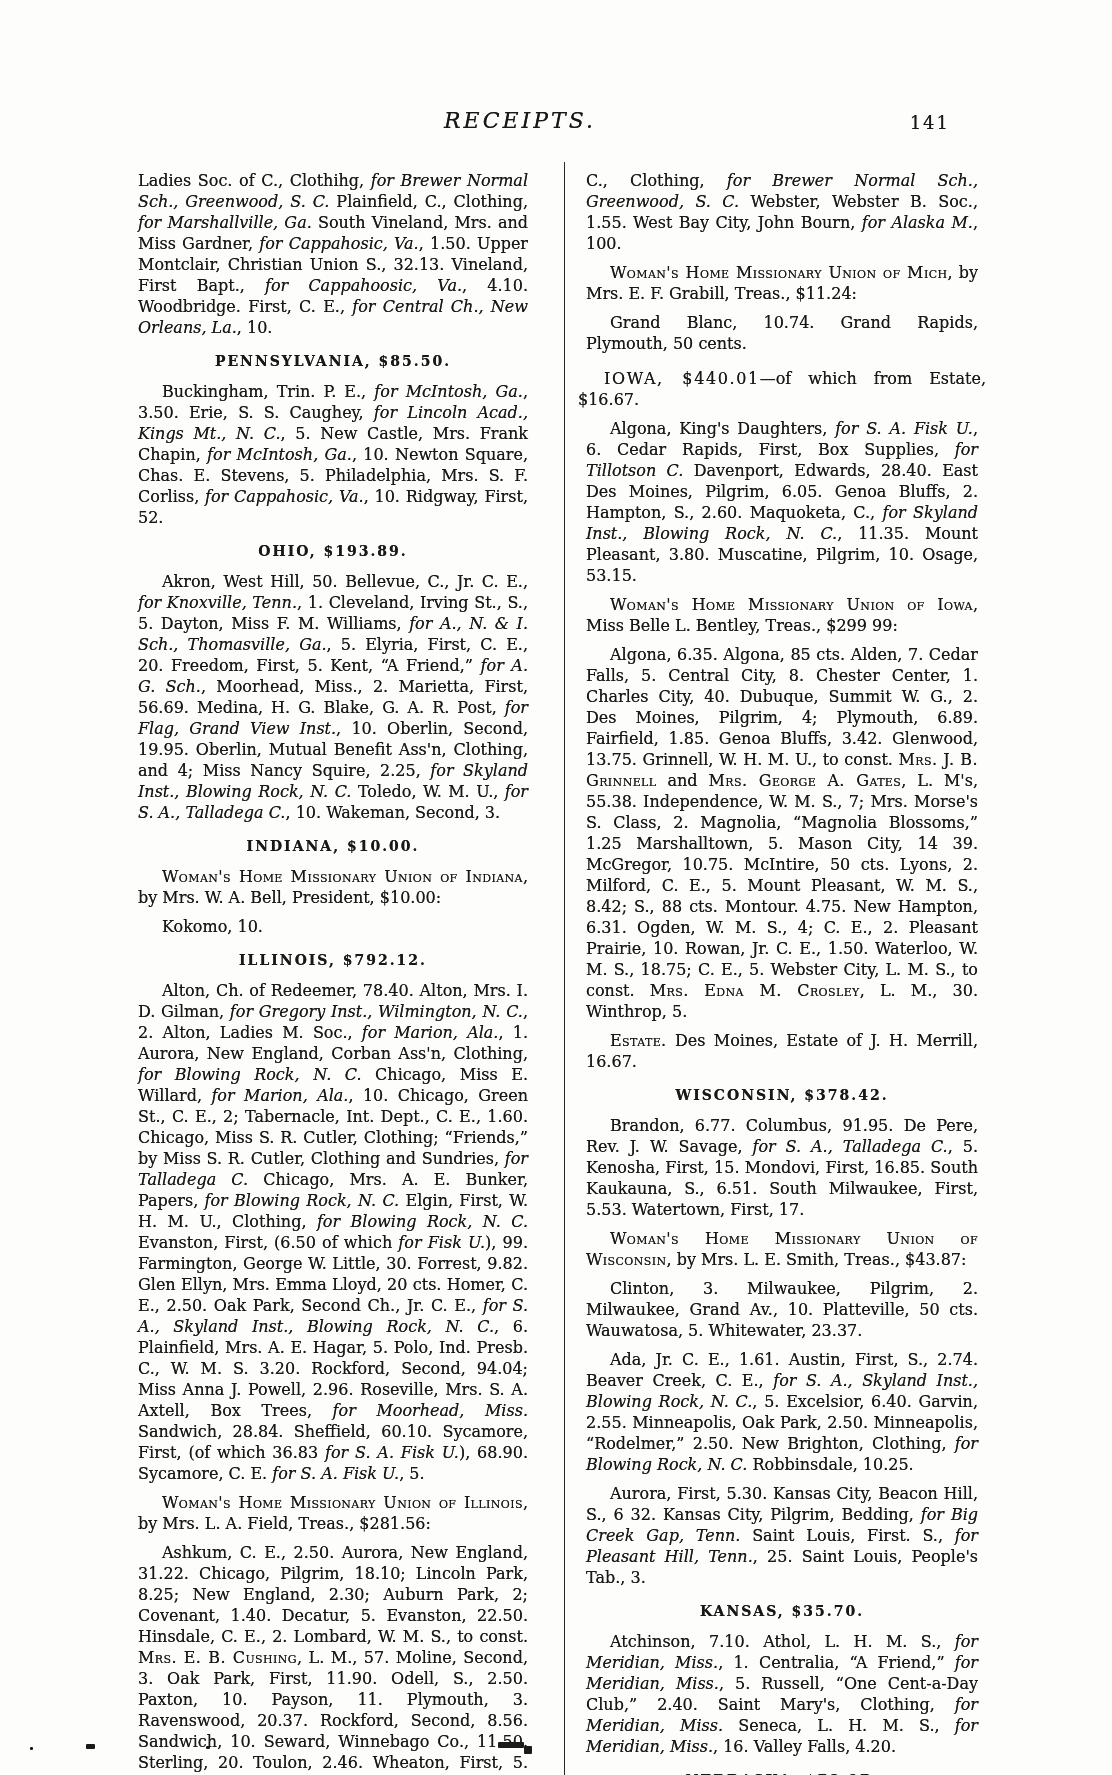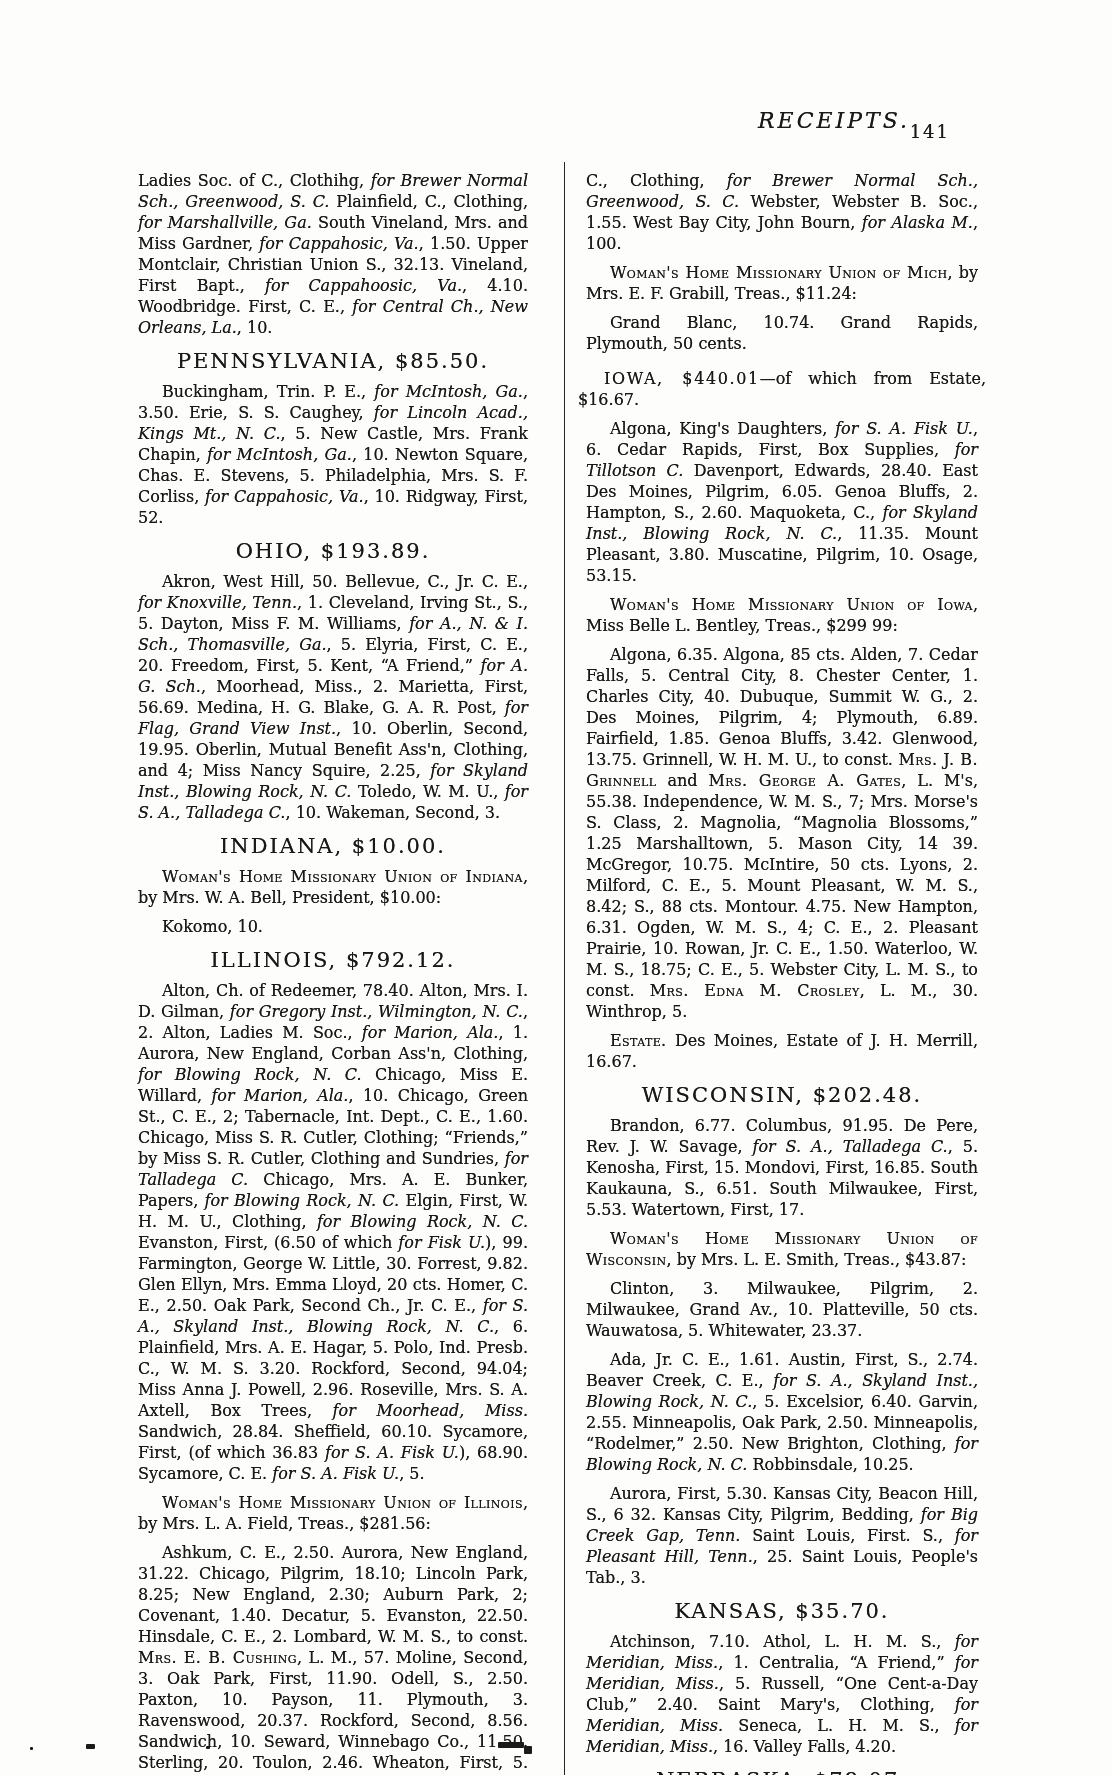--- a/index.html
+++ b/index.html
@@ -9,42 +9,42 @@
     background:#fdfdfb;
     font-family:"DejaVu Serif","Liberation Serif",serif;
     color:#191817;
     text-shadow:0 0 .35px rgba(20,18,16,.75);
     overflow:hidden;
   }
   .running-head{
     position:absolute;top:108px;left:130px;width:856px;height:30px;
   }
   .page-title{
-    position:absolute;left:0;width:780px;text-align:right;
+    position:absolute;left:0;width:780px;text-align:center;
     font-style:italic;font-size:22px;letter-spacing:3px;
   }
   .page-number{
-    position:absolute;right:36px;top:13px;font-size:18px;letter-spacing:2px;
+    position:absolute;right:36px;top:4px;font-size:18px;letter-spacing:2px;
   }
   .columns{
     position:absolute;top:162px;left:130px;width:856px;
     display:flex;align-items:stretch;
   }
   .col{font-size:16px;line-height:21px;text-align:justify;}
   .col-left{width:406px;}
   .col-right{width:408px;}
   .rule{
     width:1px;background:#2a2826;margin-left:28px;margin-right:13px;
     min-height:1495px;
   }
   .para{margin:8px;text-indent:24px;}
   .para.cont{text-indent:0;}
   .para.space-before{margin-top:7px;}
   .state-heading{
-    font-size:21px;font-weight:normal;letter-spacing:2px;
+    font-size:14px;font-weight:bold;letter-spacing:2px;
     text-align:center;margin:13px 0 9px;text-indent:0;
   }
   .inline-heading{margin:14px 0 4px;text-indent:26px;}
   .it{font-style:italic;}
   .sc{font-variant:small-caps;letter-spacing:.4px;}
   .sp{letter-spacing:1.6px;}
   .speck{position:absolute;background:#1c1a18;border-radius:1px;}
 </style>
 </head>
 <body>
@@ -74,21 +74,21 @@
     <div class="rule"></div>
     <div class="col col-right">
         <p class="para cont"><span>C., Clothing, </span><span class="it">for Brewer Normal Sch., Greenwood, S. C.</span><span> Webster, Webster B. Soc., 1.55. West Bay City, John Bourn, </span><span class="it">for Alaska M.</span><span>, 100.</span></p>
         <p class="para space-before"><span class="sc">Woman's Home Missionary Union of Mich</span><span>, by Mrs. E. F. Grabill, Treas., $11.24:</span></p>
         <p class="para space-before"><span>Grand Blanc, 10.74. Grand Rapids, Plymouth, 50 cents.</span></p>
         <p class="para inline-heading"><span class="sp">IOWA, $440.01</span><span>—of which from Estate, $16.67.</span></p>
         <p class="para"><span>Algona, King's Daughters, </span><span class="it">for S. A. Fisk U.</span><span>, 6. Cedar Rapids, First, Box Supplies, </span><span class="it">for Tillotson C.</span><span> Davenport, Edwards, 28.40. East Des Moines, Pilgrim, 6.05. Genoa Bluffs, 2. Hampton, S., 2.60. Maquoketa, C., </span><span class="it">for Skyland Inst., Blowing Rock, N. C.</span><span>, 11.35. Mount Pleasant, 3.80. Muscatine, Pilgrim, 10. Osage, 53.15.</span></p>
         <p class="para space-before"><span class="sc">Woman's Home Missionary Union of Iowa</span><span>, Miss Belle L. Bentley, Treas., $299 99:</span></p>
         <p class="para space-before"><span>Algona, 6.35. Algona, 85 cts. Alden, 7. Cedar Falls, 5. Central City, 8. Chester Center, 1. Charles City, 40. Dubuque, Summit W. G., 2. Des Moines, Pilgrim, 4; Plymouth, 6.89. Fairfield, 1.85. Genoa Bluffs, 3.42. Glenwood, 13.75. Grinnell, W. H. M. U., to const. </span><span class="sc">Mrs. J. B. Grinnell</span><span> and </span><span class="sc">Mrs. George A. Gates</span><span>, L. M's, 55.38. Independence, W. M. S., 7; Mrs. Morse's S. Class, 2. Magnolia, “Magnolia Blossoms,” 1.25 Marshalltown, 5. Mason City, 14 39. McGregor, 10.75. McIntire, 50 cts. Lyons, 2. Milford, C. E., 5. Mount Pleasant, W. M. S., 8.42; S., 88 cts. Montour. 4.75. New Hampton, 6.31. Ogden, W. M. S., 4; C. E., 2. Pleasant Prairie, 10. Rowan, Jr. C. E., 1.50. Waterloo, W. M. S., 18.75; C. E., 5. Webster City, L. M. S., to const. </span><span class="sc">Mrs. Edna M. Crosley</span><span>, L. M., 30. Winthrop, 5.</span></p>
         <p class="para space-before"><span class="sc">Estate.</span><span> Des Moines, Estate of J. H. Merrill, 16.67.</span></p>
-        <h2 class="state-heading">WISCONSIN, $202.48.</h2>
+        <h2 class="state-heading">WISCONSIN, $378.42.</h2>
         <p class="para"><span>Brandon, 6.77. Columbus, 91.95. De Pere, Rev. J. W. Savage, </span><span class="it">for S. A., Talladega C.</span><span>, 5. Kenosha, First, 15. Mondovi, First, 16.85. South Kaukauna, S., 6.51. South Milwaukee, First, 5.53. Watertown, First, 17.</span></p>
         <p class="para space-before"><span class="sc">Woman's Home Missionary Union of Wisconsin</span><span>, by Mrs. L. E. Smith, Treas., $43.87:</span></p>
         <p class="para space-before"><span>Clinton, 3. Milwaukee, Pilgrim, 2. Milwaukee, Grand Av., 10. Platteville, 50 cts. Wauwatosa, 5. Whitewater, 23.37.</span></p>
         <p class="para"><span>Ada, Jr. C. E., 1.61. Austin, First, S., 2.74. Beaver Creek, C. E., </span><span class="it">for S. A., Skyland Inst., Blowing Rock, N. C.</span><span>, 5. Excelsior, 6.40. Garvin, 2.55. Minneapolis, Oak Park, 2.50. Minneapolis, “Rodelmer,” 2.50. New Brighton, Clothing, </span><span class="it">for Blowing Rock, N. C.</span><span> Robbinsdale, 10.25.</span></p>
         <p class="para"><span>Aurora, First, 5.30. Kansas City, Beacon Hill, S., 6 32. Kansas City, Pilgrim, Bedding, </span><span class="it">for Big Creek Gap, Tenn.</span><span> Saint Louis, First. S., </span><span class="it">for Pleasant Hill, Tenn.</span><span>, 25. Saint Louis, People's Tab., 3.</span></p>
         <h2 class="state-heading">KANSAS, $35.70.</h2>
         <p class="para"><span>Atchinson, 7.10. Athol, L. H. M. S., </span><span class="it">for Meridian, Miss.</span><span>, 1. Centralia, “A Friend,” </span><span class="it">for Meridian, Miss.</span><span>, 5. Russell, “One Cent-a-Day Club,” 2.40. Saint Mary's, Clothing, </span><span class="it">for Meridian, Miss.</span><span> Seneca, L. H. M. S., </span><span class="it">for Meridian, Miss.</span><span>, 16. Valley Falls, 4.20.</span></p>
         <h2 class="state-heading">NEBRASKA, $78.07.</h2>
       </div>
   </div>

